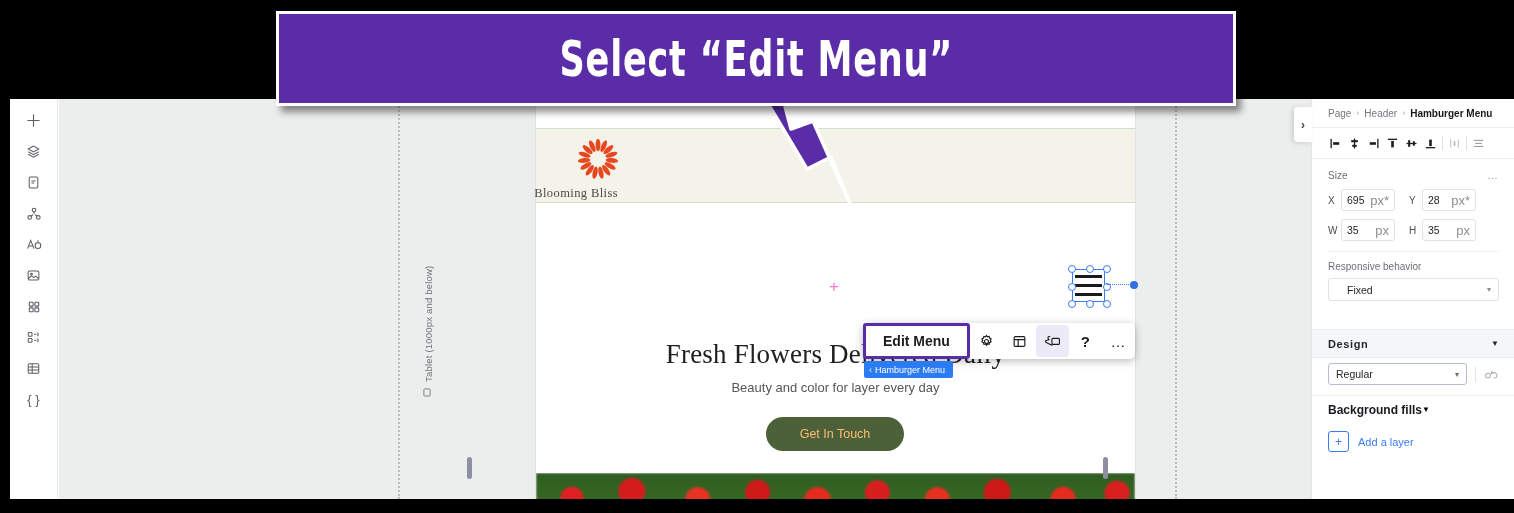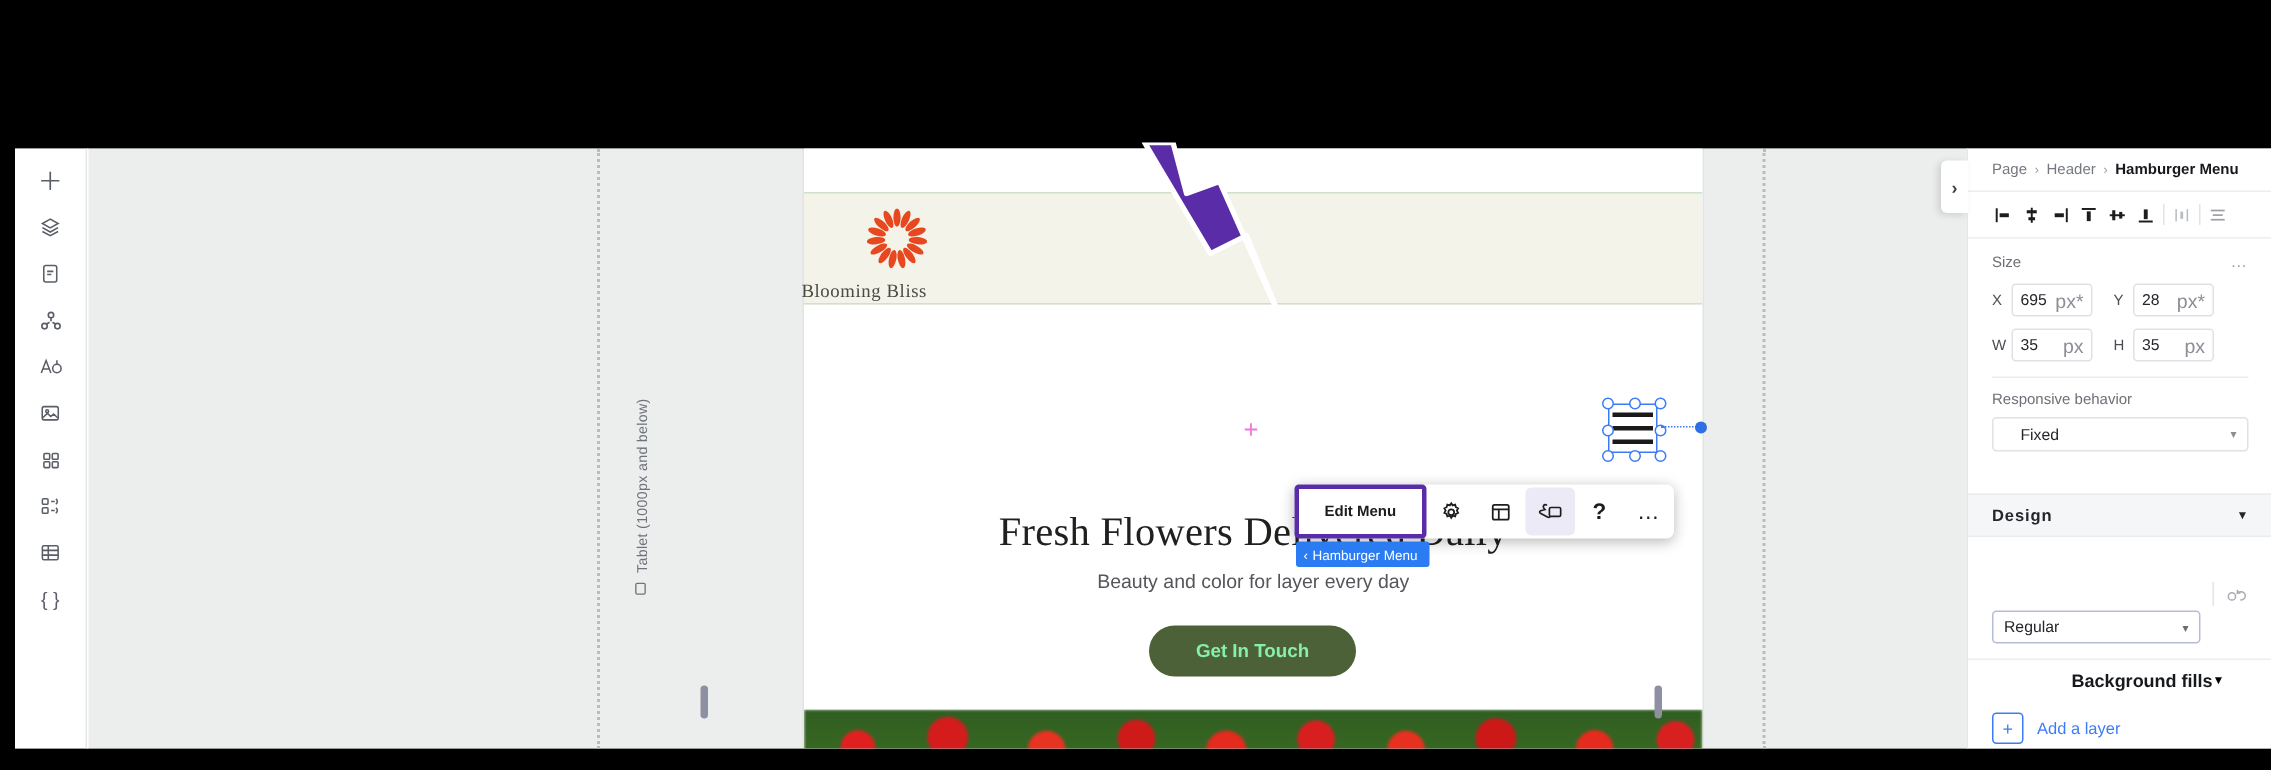--- a/index.html
+++ b/index.html
@@ -40,21 +40,21 @@
   .plus-marker{position:absolute;left:771px;top:179px;color:#f07ad8;font-size:17px;line-height:1;font-weight:400;}
 
   .contact-btn{position:absolute;left:851px;top:167px;width:135px;height:38px;border-radius:19px;background:#4d6138;
                color:#f1f2ec;font-size:12.5px;display:flex;align-items:center;justify-content:center;letter-spacing:.3px;cursor:pointer;}
 
   
   .hero-h1{position:absolute;left:478px;top:240px;width:599px;text-align:center;
            font-family:"Liberation Serif",serif;font-size:27px;color:#20201e;letter-spacing:.2px;}
   .hero-sub{position:absolute;left:478px;top:281px;width:599px;text-align:center;font-size:13px;color:#55565a;}
   .cta-btn{position:absolute;left:708px;top:318px;width:138px;height:34px;border-radius:17px;background:#4d6138;
-           color:#86efac;font-size:12.5px;display:flex;align-items:center;justify-content:center;cursor:pointer;font-weight:bold;}
+           color:#fdba74;font-size:12.5px;display:flex;align-items:center;justify-content:center;cursor:pointer;}
 
   
   .hero-photo{position:absolute;left:478px;top:374px;width:599px;height:126px;overflow:hidden;}
   .sky-row{position:absolute;left:0;top:0;width:100%;height:46px;
     background:
       radial-gradient(circle at 6% 55%, #e02020 0 11px, transparent 12px),
       radial-gradient(circle at 16% 40%, #d41c1c 0 13px, transparent 14px),
       radial-gradient(circle at 27% 58%, #e83222 0 12px, transparent 13px),
       radial-gradient(circle at 37% 42%, #cf1a1a 0 12px, transparent 13px),
       radial-gradient(circle at 47% 60%, #e52a1e 0 13px, transparent 14px),
@@ -71,21 +71,21 @@
   .ham-box{position:absolute;inset:0;border:1.3px solid #3b7cf6;background:#fff;}
   .ham-line{position:absolute;left:3px;width:27px;height:3px;background:#1a1a1a;}
   .hdl{position:absolute;width:6px;height:6px;border-radius:50%;background:#fff;border:1.3px solid #3b7cf6;}
   .conn-line{position:absolute;left:1049px;top:185px;width:26px;height:0;border-top:1.6px dotted #3b7cf6;}
   .conn-dot{position:absolute;left:1072px;top:182px;width:8px;height:8px;border-radius:50%;background:#2f6fe4;}
 
   
   .float-bar{position:absolute;left:805px;top:224px;height:36px;background:#fff;border-radius:5px;
              box-shadow:0 2px 9px rgba(0,0,0,.28);display:flex;align-items:center;}
   .edit-menu-btn{position:relative;height:36px;padding:0 17px;display:flex;align-items:center;justify-content:center;
-                 font-size:10px;color:#1c1c1e;font-weight:600;background:#fff;border:3px solid #5a2ca8;
+                 font-size:14px;color:#1c1c1e;font-weight:600;background:#fff;border:3px solid #5a2ca8;
                  box-sizing:border-box;border-radius:3px;cursor:pointer;margin:-1px 0;}
   .tb-btn{width:33px;height:32px;display:flex;align-items:center;justify-content:center;color:#1d1d1f;cursor:pointer;border-radius:4px;}
   .tb-btn.active{background:#eceaf6;}
   .ham-tag{position:absolute;left:806px;top:262px;height:17px;padding:0 8px 0 5px;background:#2b7cf3;color:#fff;
            font-size:9px;display:flex;align-items:center;gap:3px;border-radius:2px;white-space:nowrap;cursor:pointer;}
 
   
   .resize-h{position:absolute;width:5px;height:22px;border-radius:3px;background:#8d8fa3;}
 
   
@@ -114,27 +114,27 @@
   .divider{height:1px;background:#eceef0;margin-top:10px;}
   .resp-label{font-size:10px;color:#6d7077;padding:9px 16px 0 16px;}
   .sel-field{margin:6px 16px 0 16px;height:23px;border:1px solid #dfe1e4;border-radius:3px;display:flex;align-items:center;
              justify-content:space-between;padding:0 7px;box-sizing:border-box;cursor:pointer;}
   .sel-field .v{font-size:10.5px;color:#24262b;margin-left:11px;}
   .sel-field .cv{font-size:8px;color:#8b8e94;}
   .sec-head{height:27px;background:#f5f6f8;border-top:1px solid #e9ebee;border-bottom:1px solid #e9ebee;
             display:flex;align-items:center;justify-content:space-between;padding:0 16px;cursor:pointer;}
   .sec-head .t{font-size:11px;font-weight:700;color:#24262b;letter-spacing:.6px;}
   .sec-head .c{font-size:8px;color:#24262b;}
-  .sec-head2{height:27px;display:flex;align-items:center;justify-content:flex-end;padding:0 32px;cursor:pointer;
+  .sec-head2{height:27px;display:flex;align-items:center;justify-content:flex-start;padding:0 16px;cursor:pointer;
              border-top:1px solid #eceef0;}
   .sec-head2 .t{font-size:12px;font-weight:700;color:#17191d;}
   .btnstate-label{font-size:10px;color:#4b4e54;padding:8px 16px 0 16px;}
   .bs-row{display:flex;align-items:center;gap:8px;margin:5px 16px 0 16px;}
   .bs-sel{flex:1;height:22px;border:1px solid #b7bcd6;border-radius:3px;display:flex;align-items:center;
-          justify-content:space-between;padding:0 7px;box-sizing:border-box;cursor:pointer;margin-top:44px;}
+          justify-content:space-between;padding:0 7px;box-sizing:border-box;cursor:pointer;}
   .bs-sel .v{font-size:10.5px;color:#24262b;}
   .bs-divider{width:1px;height:16px;background:#e2e4e7;}
   .bs-ico{color:#a9acb2;cursor:pointer;display:flex;}
   .addlayer-row{display:flex;align-items:center;gap:9px;padding:8px 16px 0 16px;}
   .plus-box{width:19px;height:19px;border:1px solid #3b7cf6;border-radius:3px;color:#3b7cf6;font-size:12px;
             display:flex;align-items:center;justify-content:center;cursor:pointer;}
   .addlayer-txt{font-size:11px;color:#3b7cf6;cursor:pointer;}
 
   
   .banner{position:absolute;left:276px;top:11px;width:960px;height:95px;background:#5a2ca8;border:3px solid #fff;
@@ -492,13 +492,16 @@
         <div class="plus-box">+</div>
         <div class="addlayer-txt">Add a layer</div>
       </div>
     </div>
   </div>
 
   <svg class="arrow-svg" width="130" height="145" viewBox="0 0 130 145">
     <path d="M28 0 L47 0 L56 34 L78 26 L119 118 L96 62 L72 74 Z" fill="#5a2ca8" stroke="#ffffff" stroke-width="3.5" stroke-linejoin="round"></path>
   </svg>
 
+  <div class="banner">
+    <div class="banner-txt">Select “Edit Menu”</div>
+  </div>
 </div>
 
 </body></html>

